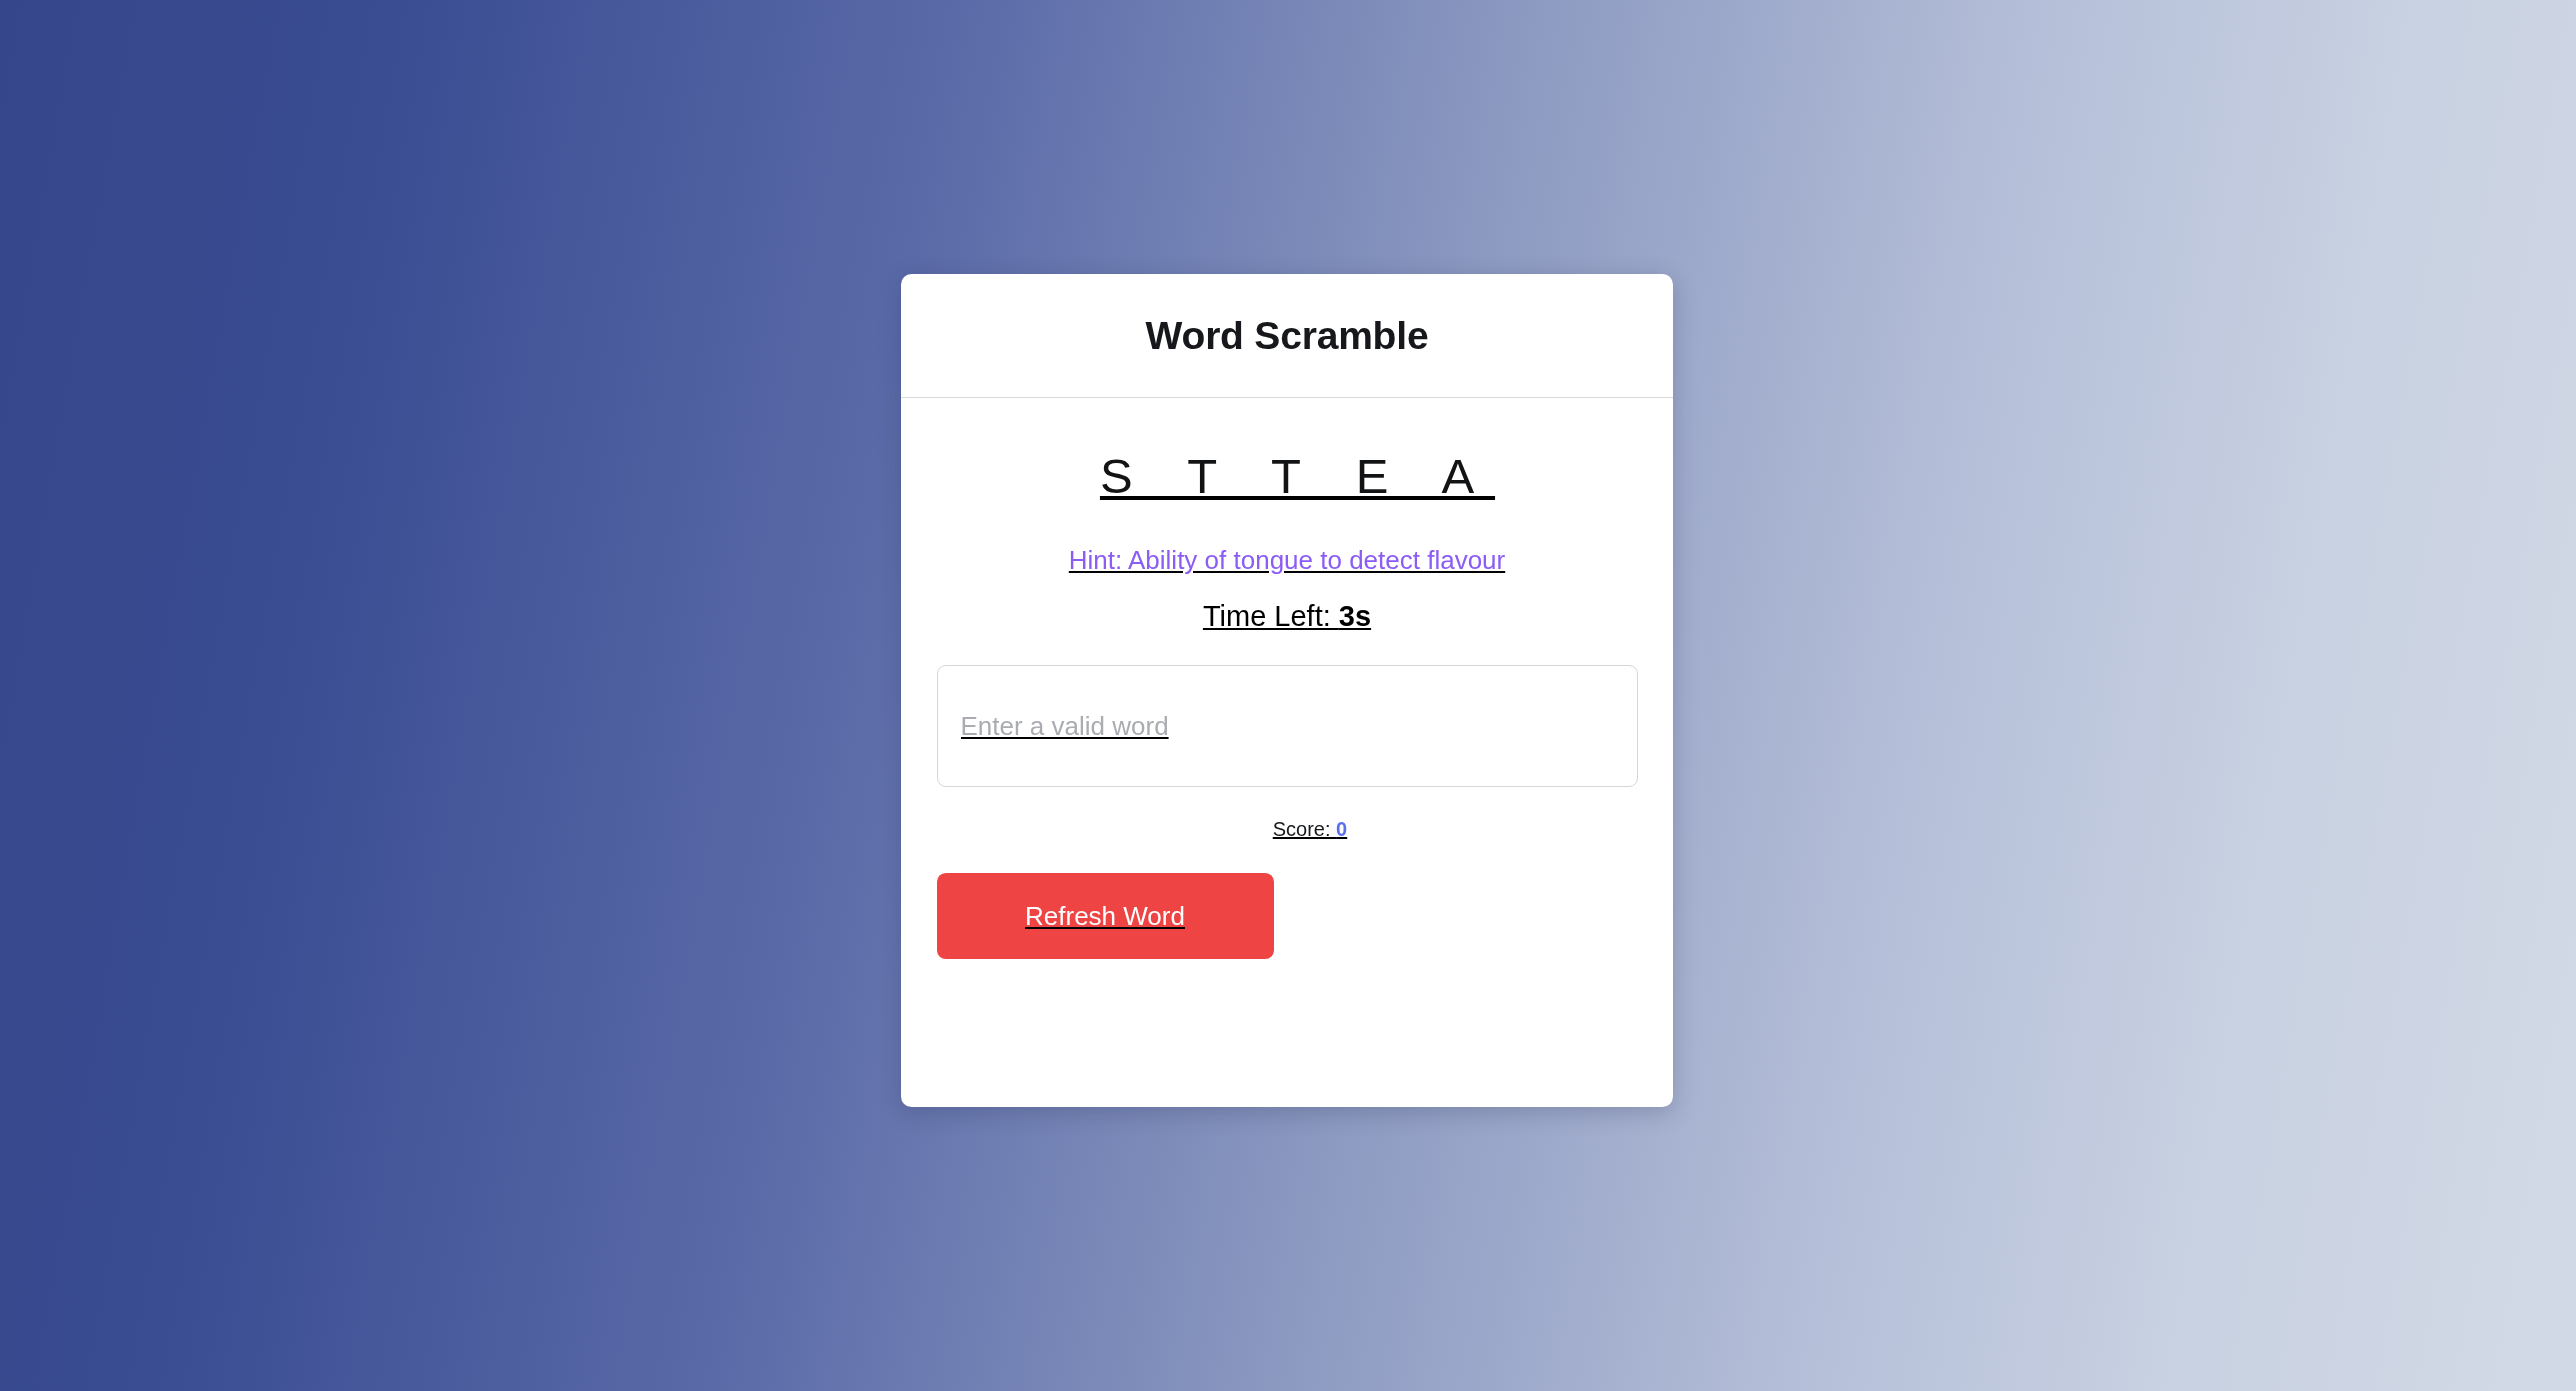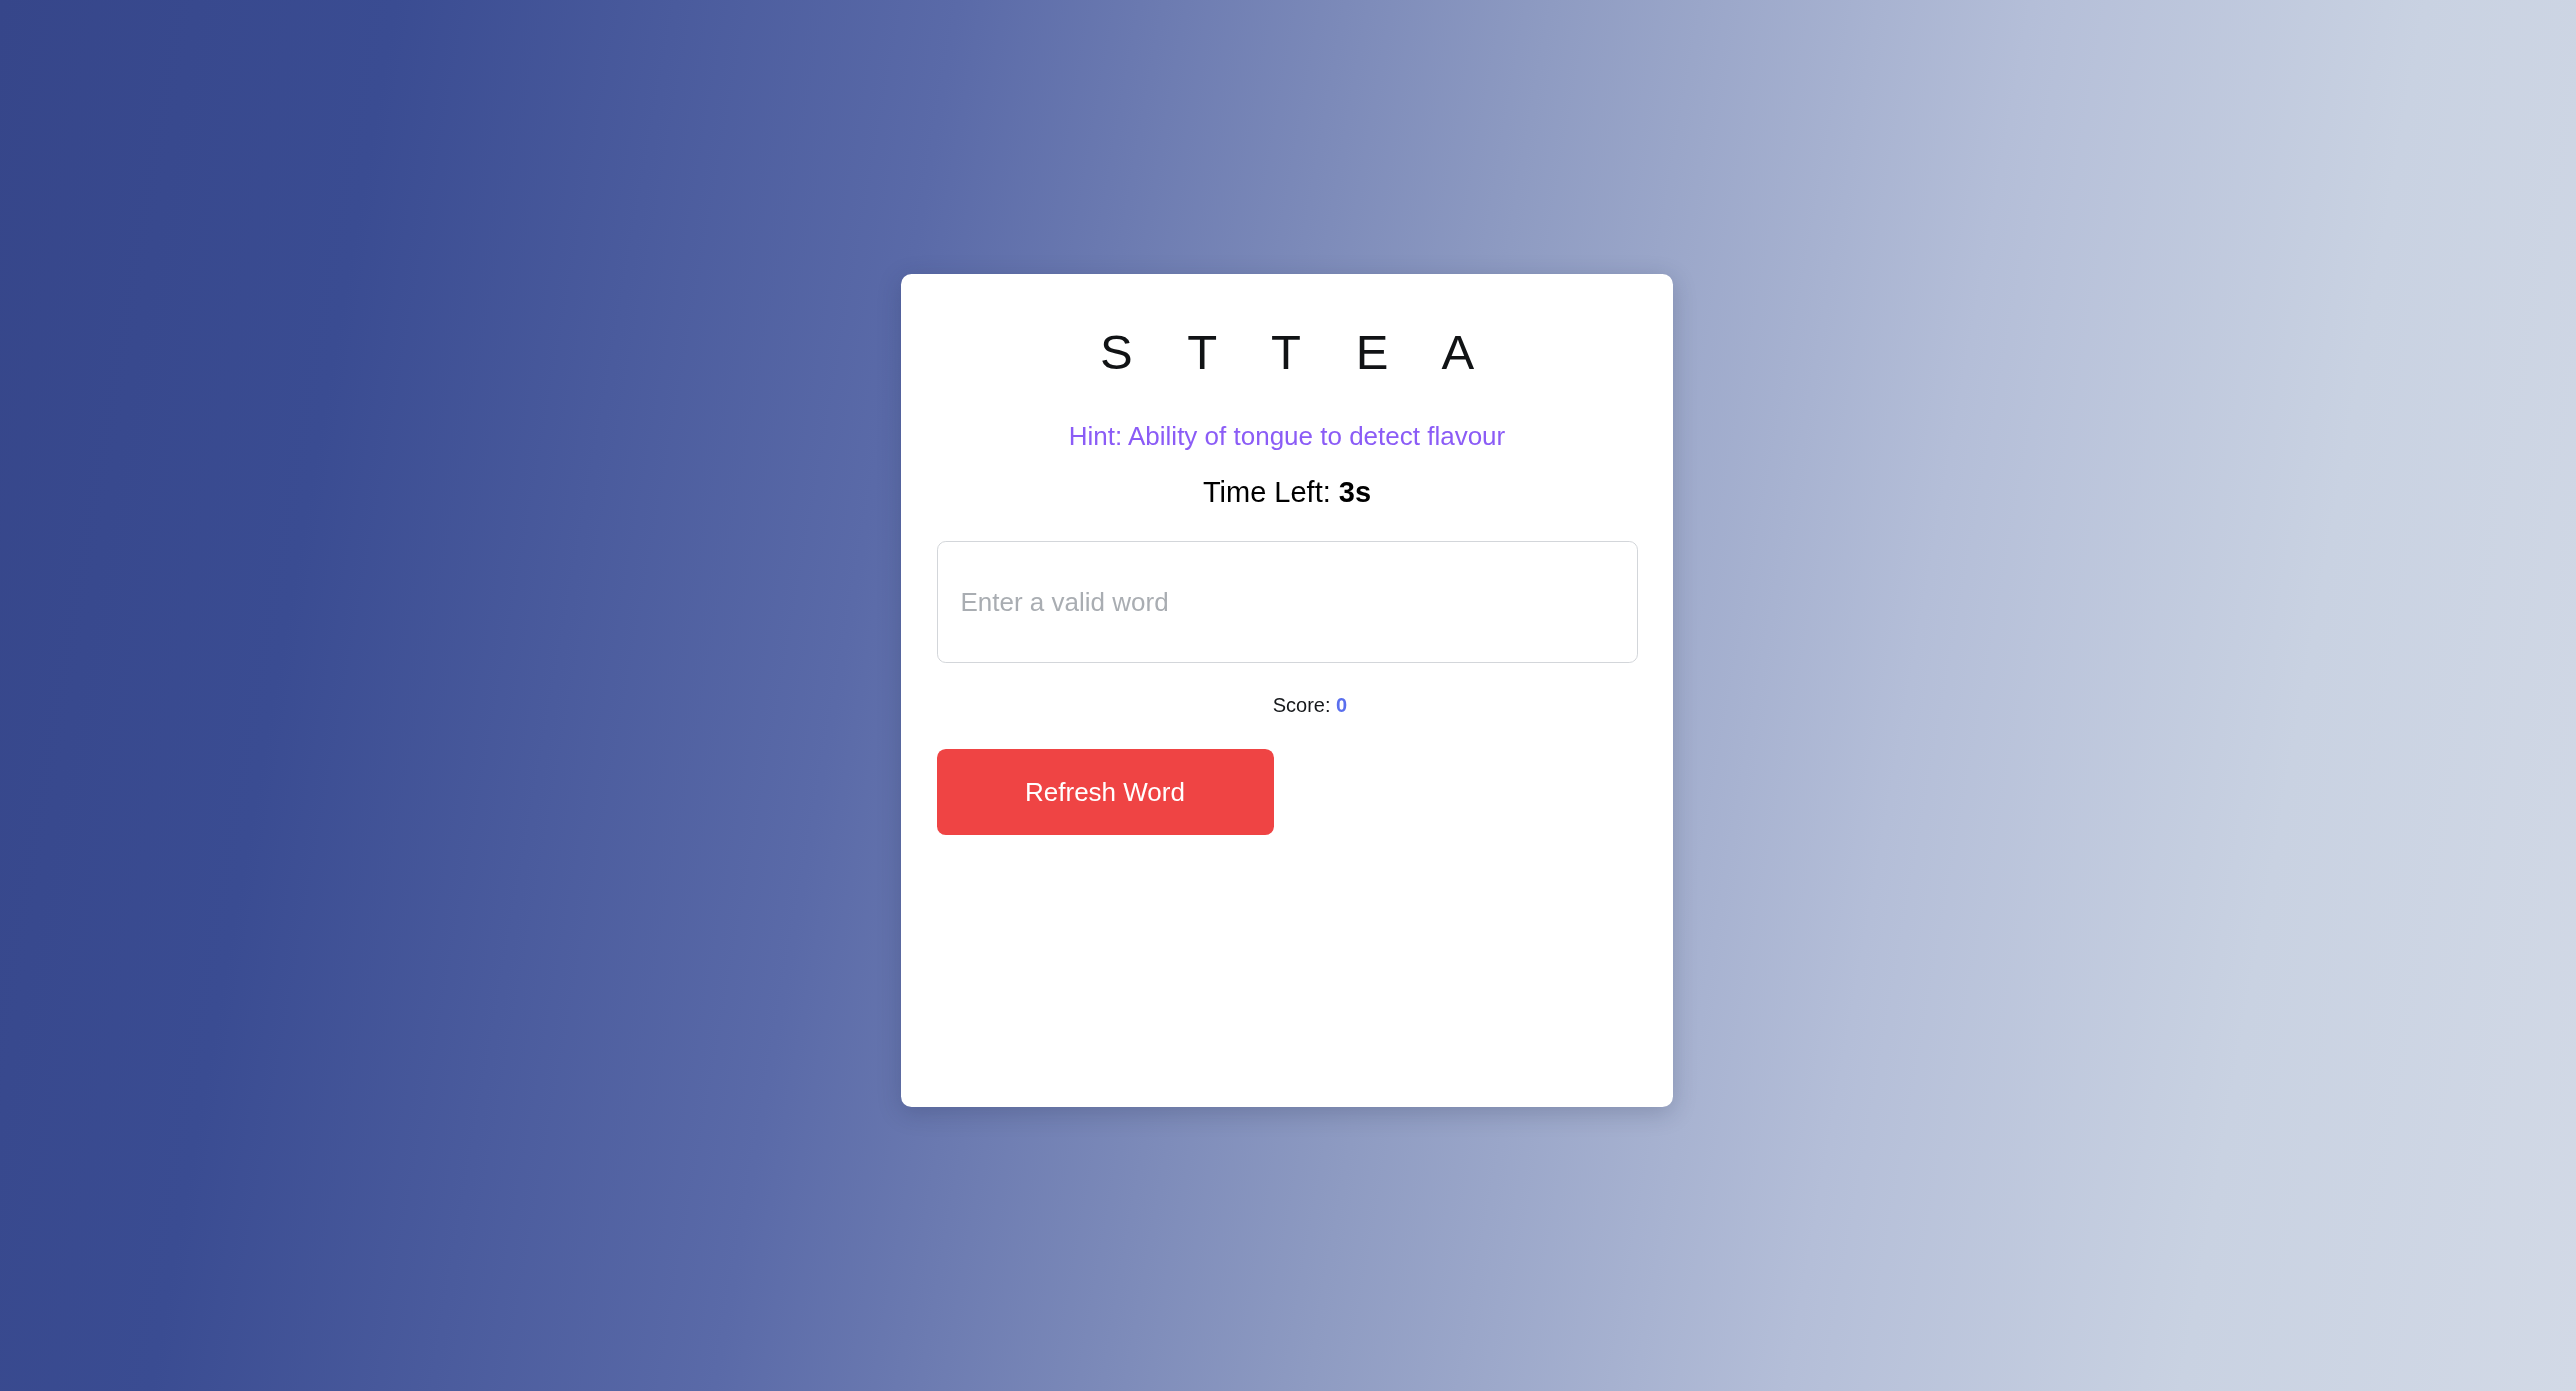--- a/index.html
+++ b/index.html
@@ -59,20 +59,21 @@
     line-height: 1;
   }
 
   
   .card-body {
     flex: 1 1 auto;
     padding: 40px 53px 0 53px;
     display: flex;
     flex-direction: column;
     align-items: center;
+    text-decoration: underline;
   }
 
   .scramble-word {
     font-size: 49px;
     font-weight: 400;
     color: #111315;
     letter-spacing: 21px;
     text-indent: 21px;
     line-height: 1;
     margin-top: 14px;
@@ -159,20 +160,23 @@
   .btn-check {
     flex: 0 0 336px;
     background: #5A6FEE;
   }
 </style>
 </head>
 <body>
 
 <div class="card">
 
+  <div class="card-header">
+    <h1 class="card-title">Word Scramble</h1>
+  </div>
 
   <div class="card-body">
 
     <div class="scramble-word">S T T E A</div>
 
     <div class="hint-line">Hint: Ability of tongue to detect flavour</div>
 
     <div class="timer-line">
       <span>Time Left: </span><span class="timer-value">3s</span>
     </div>

